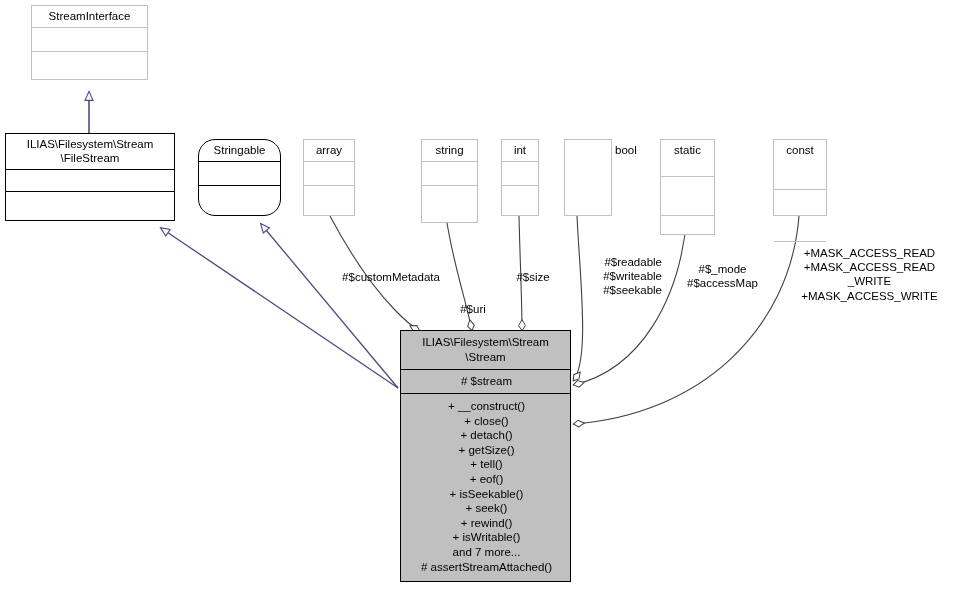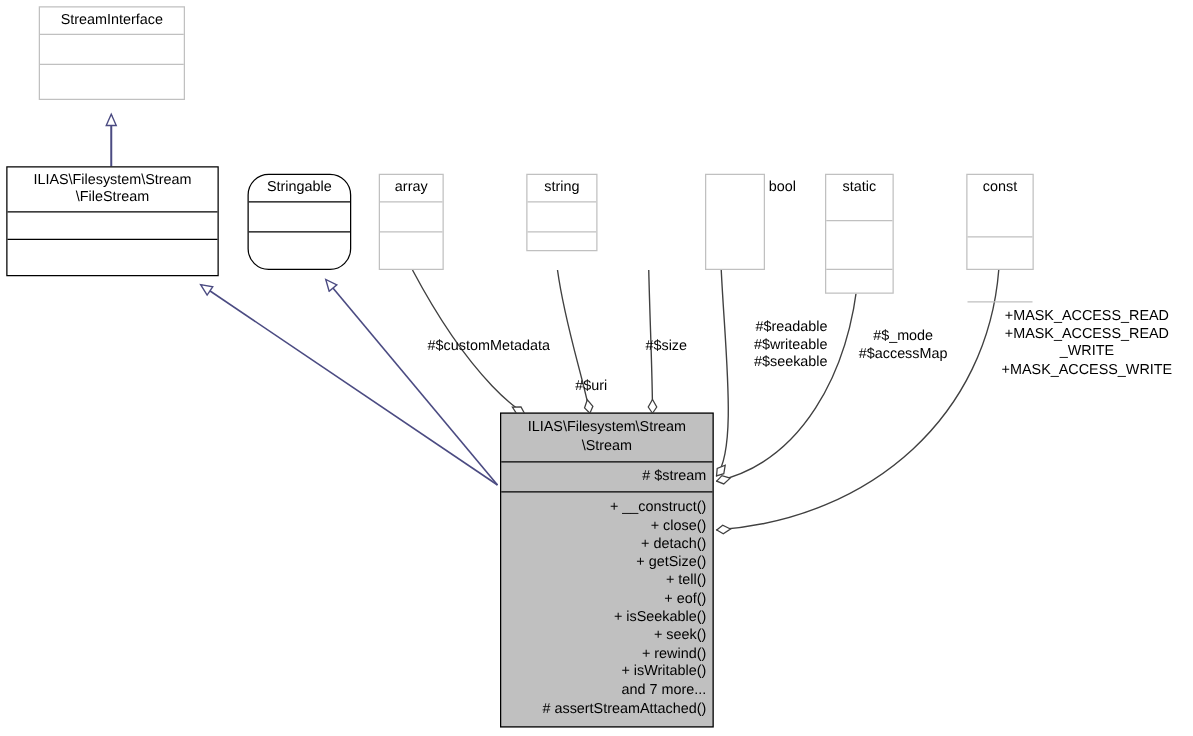--- a/index.html
+++ b/index.html
@@ -58,21 +58,21 @@
   .uml-sep-dark  { border-top: 1px solid #000000; }
 
   .uml-section {
     box-sizing: border-box;
     flex: 1 1 auto;
     min-height: 12px;
     font-size: 11.5px;
     line-height: 14.6px;
     color: #000000;
     padding: 3px 5px 3px 6px;
-    text-align: right;
+    text-align: center;
     white-space: pre-line;
   }
   .uml-section.empty { padding: 0; }
 
   
   .focus .uml-title {
     padding: 4px 5px 5px 5px;
     font-size: 11.5px;
     line-height: 14.5px;
   }
@@ -146,26 +146,31 @@
     <div class="uml-section uml-sep-dark empty" style="height:24px;flex:0 0 24px;"></div>
     <div class="uml-section uml-sep-dark empty"></div>
   </div>
 
   <div class="uml-box light" style="left:303px; top:139px; width:52px; height:77px;">
     <div class="uml-title">array</div>
     <div class="uml-section uml-sep-light empty" style="height:24px;flex:0 0 24px;"></div>
     <div class="uml-section uml-sep-light empty"></div>
   </div>
 
-  <div class="uml-box light" style="left:421px; top:139px; width:57px; height:62px;">
+  <div class="uml-box light" style="left:421px; top:139px; width:57px; height:84px;">
     <div class="uml-title">string</div>
     <div class="uml-section uml-sep-light empty" style="height:24px;flex:0 0 24px;"></div>
     <div class="uml-section uml-sep-light empty"></div>
   </div>
 
+  <div class="uml-box light" style="left:501px; top:139px; width:38px; height:77px;">
+    <div class="uml-title">int</div>
+    <div class="uml-section uml-sep-light empty" style="height:24px;flex:0 0 24px;"></div>
+    <div class="uml-section uml-sep-light empty"></div>
+  </div>
 
   <div class="uml-box light" style="left:564px; top:139px; width:48px; height:77px;padding-left:46px;">
     <div class="uml-title">bool</div>
     <div class="uml-section uml-sep-light empty" style="height:24px;flex:0 0 24px;"></div>
     <div class="uml-section uml-sep-light empty"></div>
   </div>
 
   <div class="uml-box light" style="left:660px; top:139px; width:55px; height:96px;gap:15px;">
     <div class="uml-title">static</div>
     <div class="uml-section uml-sep-light empty" style="height:24px;flex:0 0 24px;"></div>

